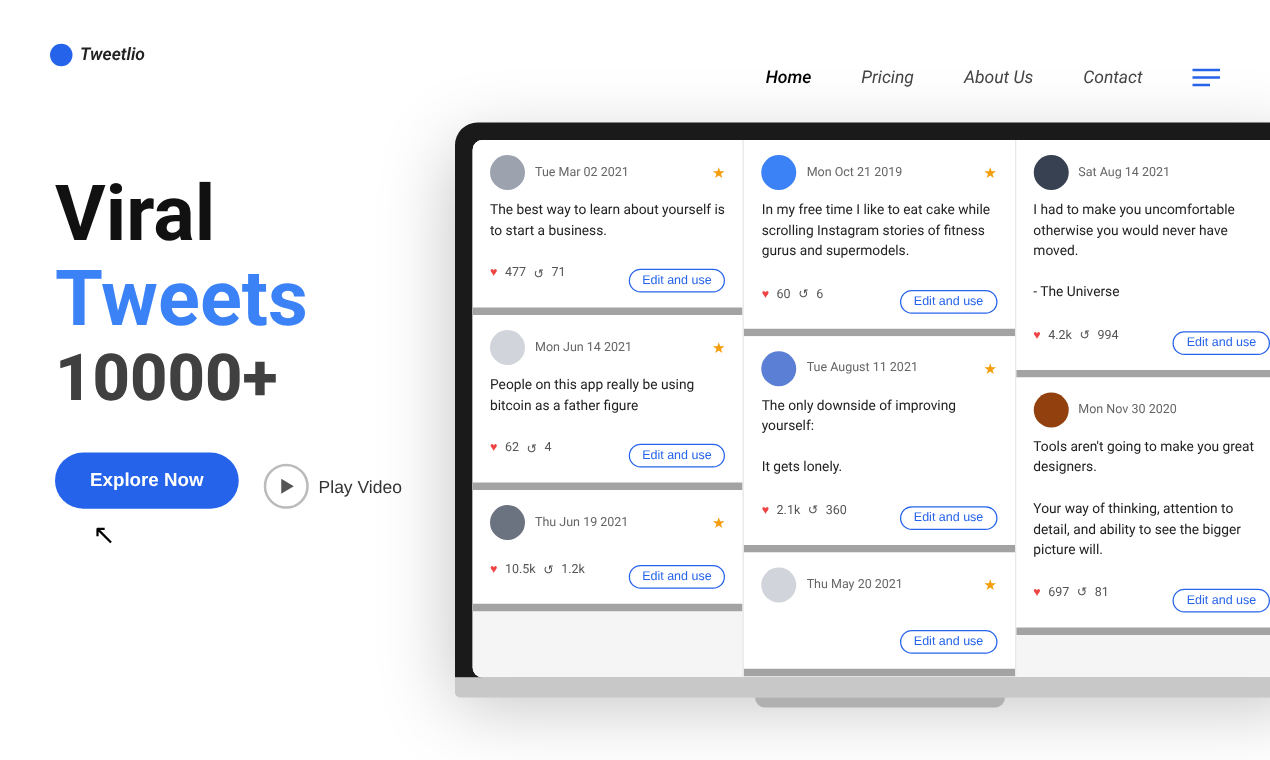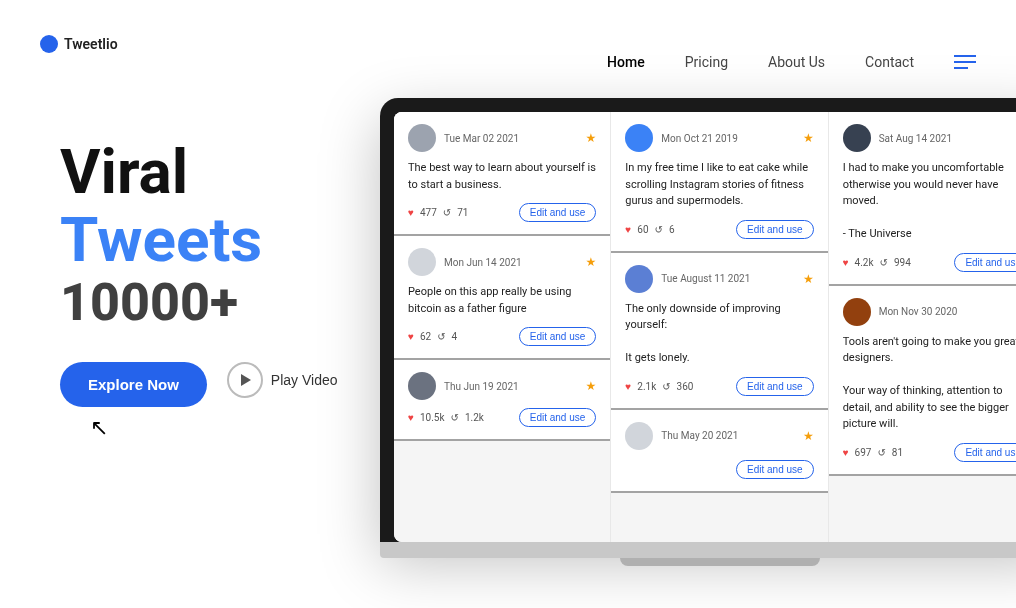--- a/index.html
+++ b/index.html
@@ -13,20 +13,21 @@
     }
 
     
     .navbar {
       display: flex;
       align-items: center;
       justify-content: space-between;
       padding: 18px 40px;
       position: relative;
       z-index: 10;
+      font-style: italic;
     }
     .logo-wrap {
       display: flex;
       align-items: center;
       gap: 6px;
       font-size: 14px;
       font-weight: 600;
       color: #222;
     }
     .logo-icon {
@@ -60,21 +61,21 @@
       width: 22px;
       height: 2px;
       background: #2563eb;
     }
     .hamburger span:last-child { width: 14px; }
 
     
     .hero {
       display: flex;
       align-items: flex-start;
-      padding: 20px 40px 0 60px;
+      padding: 20px 40px 0 44px;
       gap: 40px;
       position: relative;
     }
     .hero-text {
       flex: 0 0 280px;
       padding-top: 30px;
     }
     .hero-text h1 {
       font-size: 62px;
       font-weight: 700;
@@ -88,21 +89,21 @@
     .hero-text .count {
       font-size: 52px;
       font-weight: 800;
       color: #404040;
       display: block;
       line-height: 1.1;
       margin-bottom: 30px;
     }
     .hero-actions {
       display: flex;
-      align-items: flex-start;
+      align-items: flex-end;
       gap: 20px;
       margin-top: 10px;
     }
     .btn-explore {
       background: #2563eb;
       color: #fff;
       border: none;
       border-radius: 28px;
       padding: 14px 28px;
       font-size: 15px;
@@ -190,21 +191,21 @@
       display: flex;
       flex-direction: column;
       gap: 0;
       border-right: 1px solid #e8e8e8;
       overflow: hidden;
     }
     .tweet-col:last-child { border-right: none; }
     .tweet-card {
       background: #fff;
       padding: 12px 14px;
-      border-bottom: 2px solid #a3a3a3;
+      border-bottom: 6px solid #a3a3a3;
     }
     .tweet-header {
       display: flex;
       align-items: center;
       gap: 8px;
       margin-bottom: 8px;
     }
     .tweet-avatar {
       width: 28px;
       height: 28px;
@@ -258,20 +259,21 @@
     .btn-edit-use {
       background: none;
       border: 1.5px solid #2563eb;
       color: #2563eb;
       border-radius: 14px;
       padding: 3px 10px;
       font-size: 10px;
       cursor: pointer;
       margin-left: auto;
       white-space: nowrap;
+      margin-top: 12px;
     }
   </style>
 </head>
 <body>
 
 <nav class="navbar">
   <div class="logo-wrap">
     <span class="logo-icon"></span>
     <span>Tweetlio</span>
   </div>

